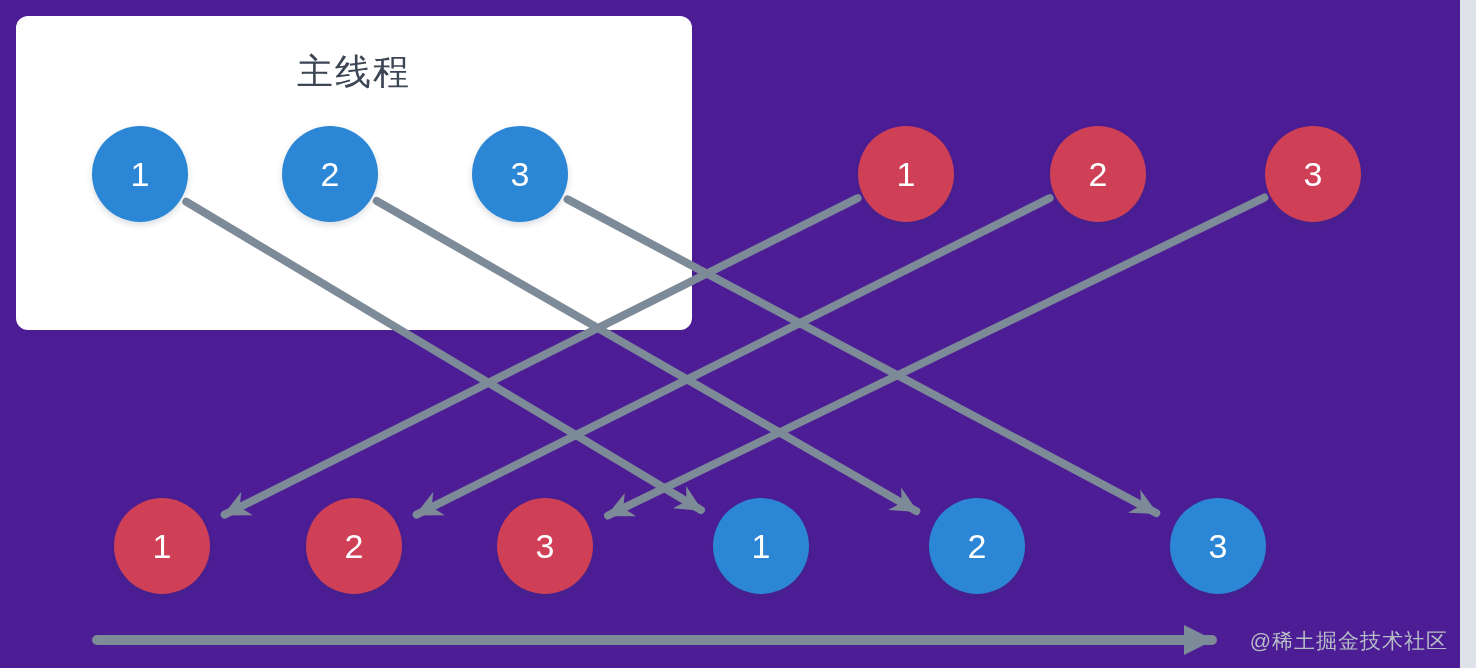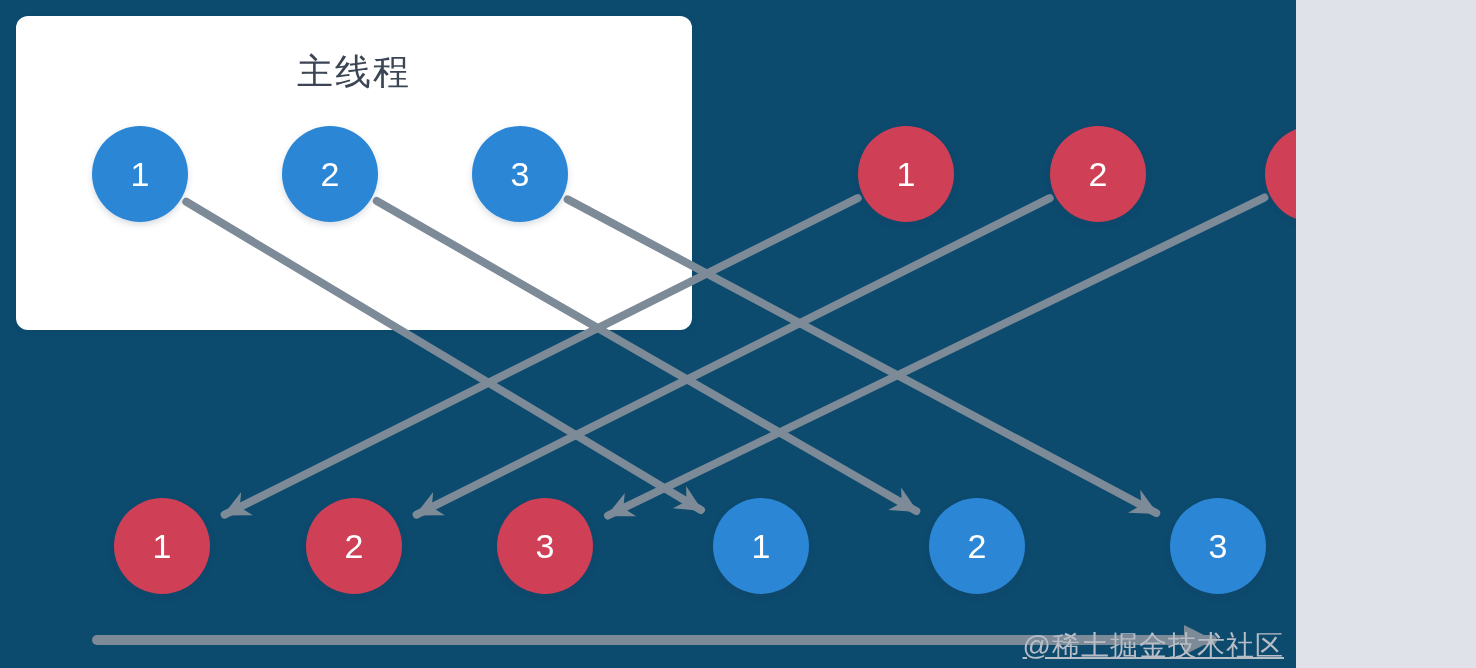--- a/index.html
+++ b/index.html
@@ -1,20 +1,20 @@
 <!DOCTYPE html>
 <html><head>
 <meta charset="utf-8">
 <style>
   html,body{margin:0;padding:0;background:#dfe3e9;}
   *{box-sizing:border-box;}
   #canvas{
     position:relative;
-    width:1296px;height:668px;
-    background:#0c4a6e;
+    width:1460px;height:668px;
+    background:#4c1d95;
     overflow:hidden;
     font-family:"Liberation Sans","DejaVu Sans",sans-serif;
   }
   .box{
     position:absolute;
     top:16px;height:314px;width:676px;
     background:#ffffff;
     border-radius:12px;
     box-shadow:0 2px 8px rgba(40,60,90,0.05);
   }
@@ -38,24 +38,23 @@
     color:#ffffff;
     font-size:34px;
     font-weight:500;
     box-shadow:0 3px 6px rgba(40,60,90,0.18);
   }
   .circle.blue{background:#2b86d5;}
   .circle.red{background:#cf3f56;}
   #watermark{
     position:absolute;
     top:627px;right:12px;
-    font-size:28px;
+    font-size:21px;
     color:#b7bdc6;
     letter-spacing:1px;
-    text-decoration:underline;
   }
 </style>
 </head>
 <body>
 
 <div id="canvas">
 
   <div class="box" style="left:16px;">
     <span class="box-title">主线程</span>
   </div>

